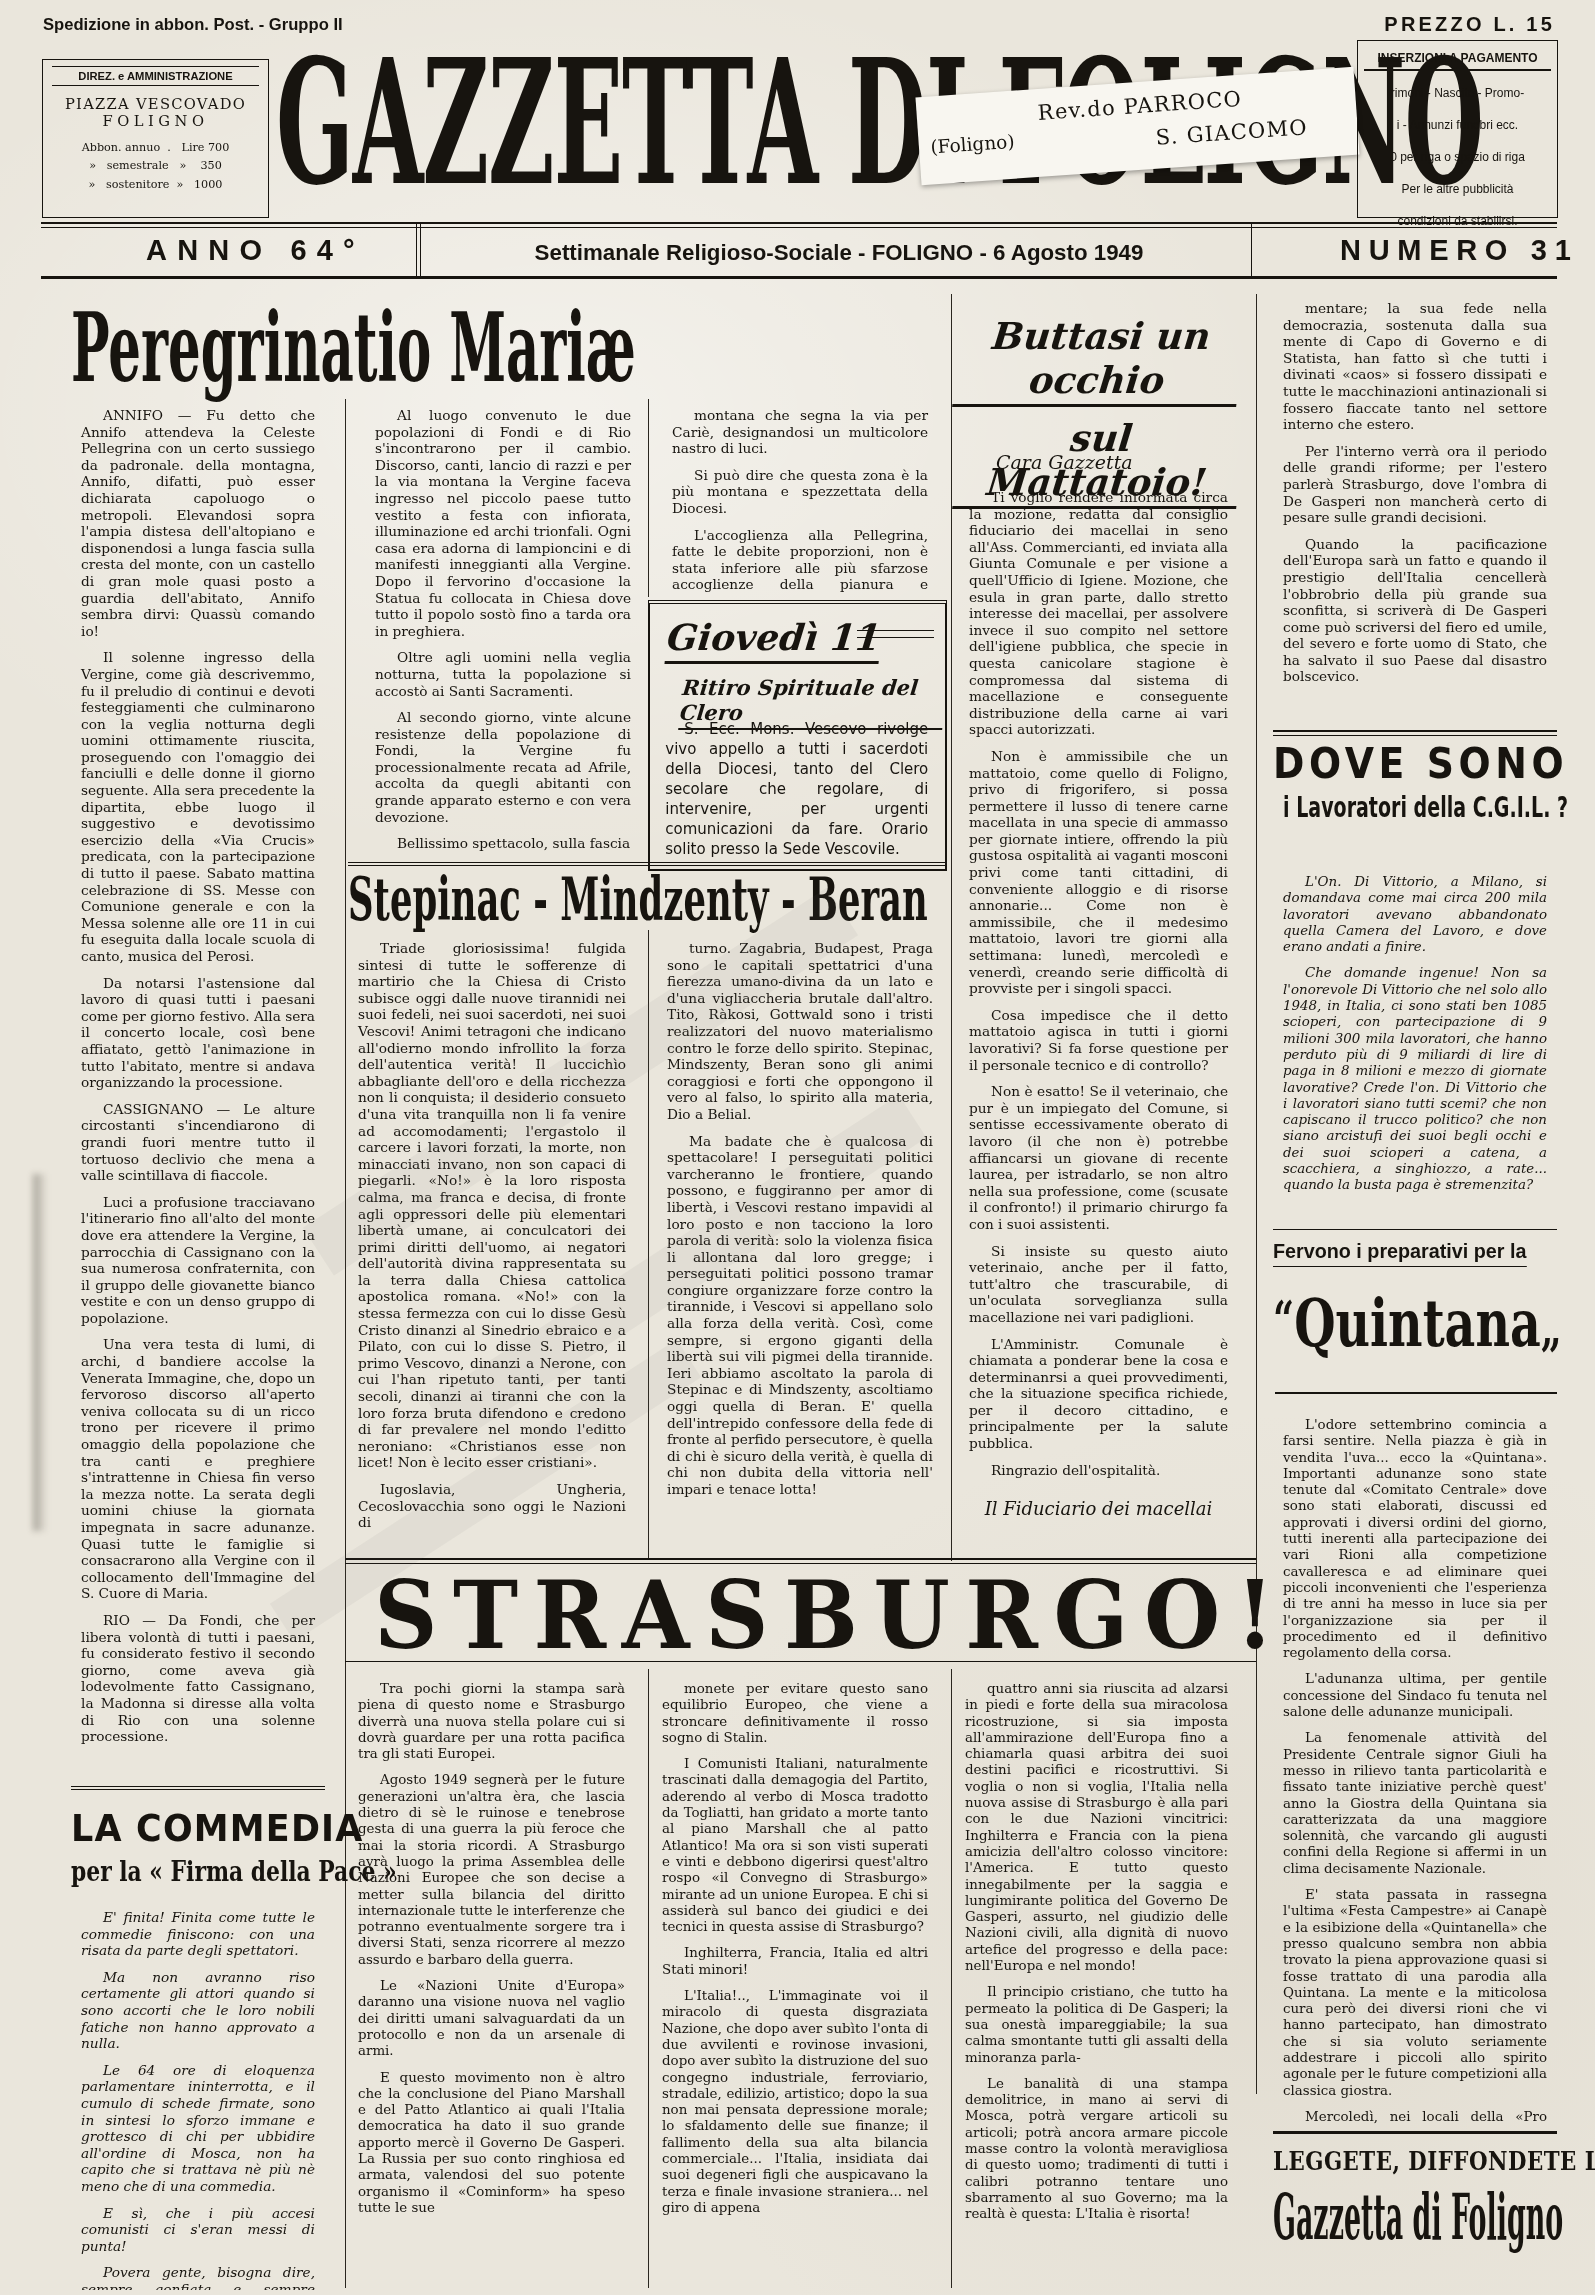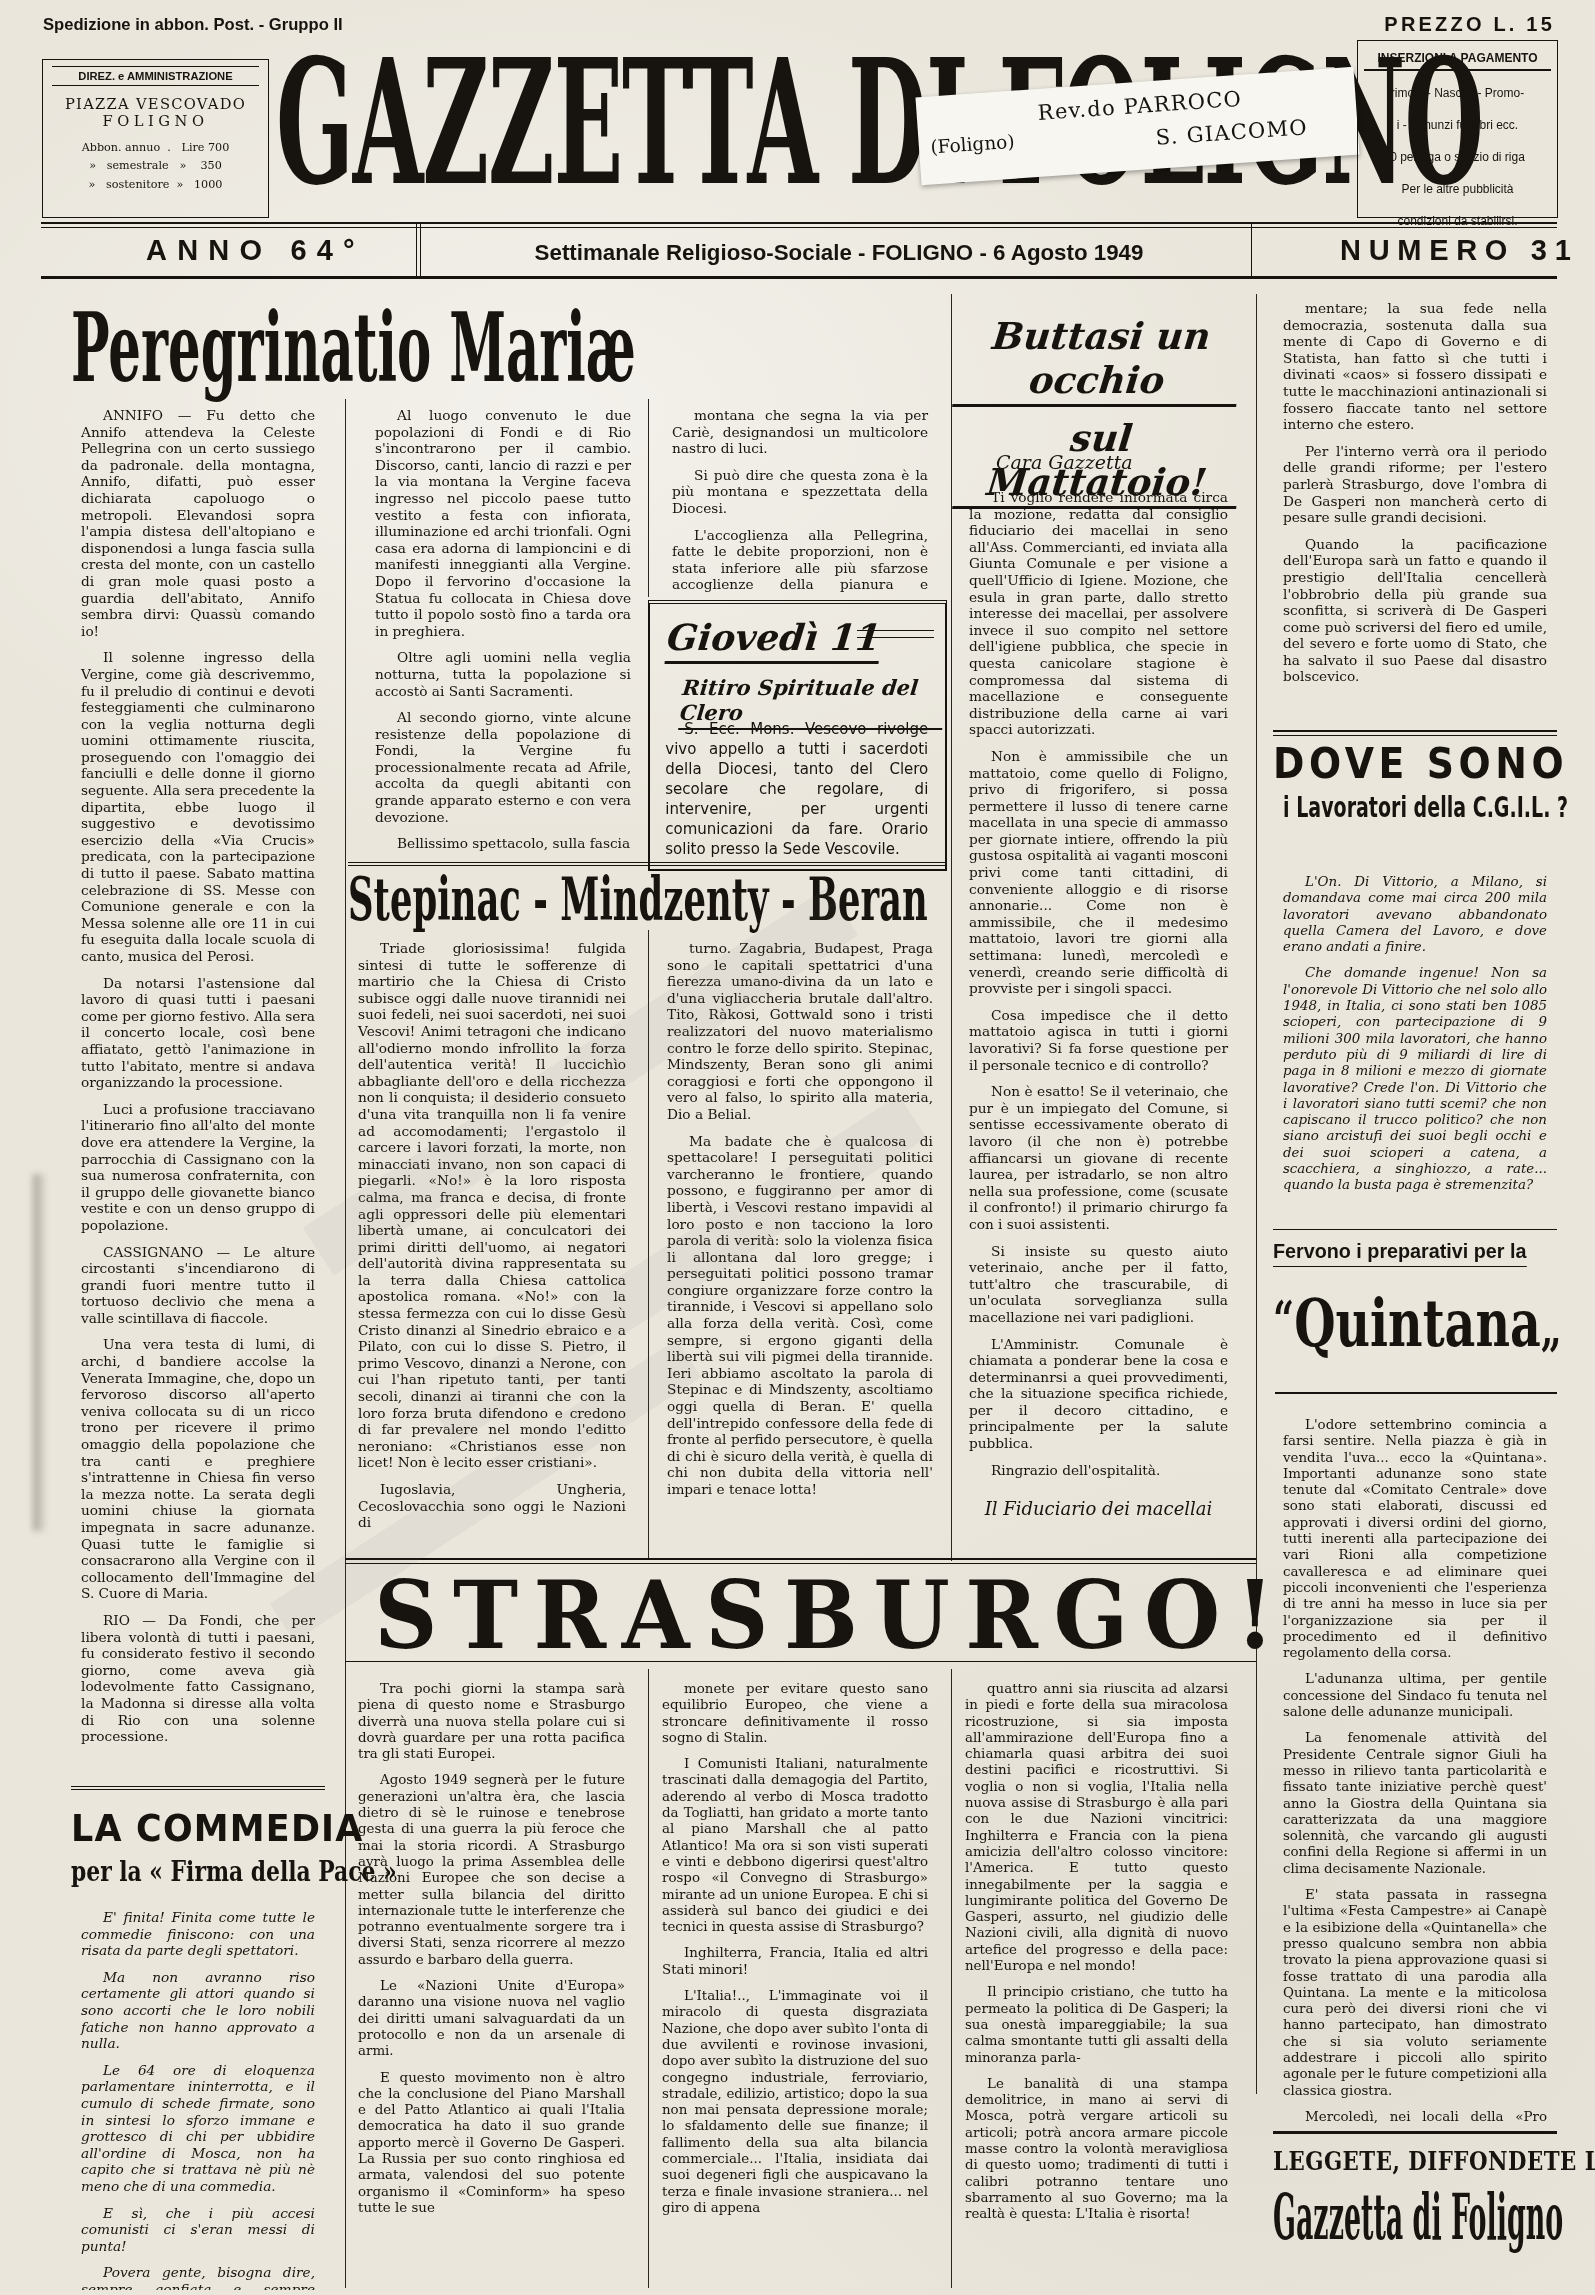--- a/index.html
+++ b/index.html
@@ -90,22 +90,22 @@
 <div class="vrule" style="left:951px;top:1669px;height:619px"></div>
 <div class="vrule" style="left:1256px;top:294px;height:1800px"></div>
 
 <div class="abs" style="left:71px;top:300px">
   <span class="fatline" style="font-size:96px;line-height:1;transform:scaleX(.535)">Peregrinatio Mariæ</span>
 </div>
 <div class="abs body-text" style="left:71px;top:397px;width:254px;height:1382px">
     <p>ANNIFO — Fu detto che Annifo attendeva la Celeste Pellegrina con un certo sussiego da padronale. della montagna, Annifo, difatti, può esser dichiarata capoluogo o metropoli. Elevandosi sopra l'ampia distesa dell'altopiano e disponendosi a lunga fascia sulla cresta del monte, con un castello di gran mole quasi posto a guardia dell'abitato, Annifo sembra dirvi: Quassù comando io!</p>
     <p>Il solenne ingresso della Vergine, come già descrivemmo, fu il preludio di continui e devoti festeggiamenti che culminarono con la veglia notturna degli uomini ottimamente riuscita, proseguendo con l'omaggio dei fanciulli e delle donne il giorno seguente. Alla sera precedente la dipartita, ebbe luogo il suggestivo e devotissimo esercizio della «Via Crucis» predicata, con la partecipazione di tutto il paese. Sabato mattina celebrazione di SS. Messe con Comunione generale e con la Messa solenne alle ore 11 in cui fu eseguita dalla locale scuola di canto, musica del Perosi.</p>
     <p>Da notarsi l'astensione dal lavoro di quasi tutti i paesani come per giorno festivo. Alla sera il concerto locale, così bene affiatato, gettò l'animazione in tutto l'abitato, mentre si andava organizzando la processione.</p>
+    <p>CASSIGNANO — Le alture circostanti s'incendiarono di grandi fuori mentre tutto il tortuoso declivio che mena a valle scintillava di fiaccole.</p>
     <p>Luci a profusione tracciavano l'itinerario fino all'alto del monte dove era attendere la Vergine, la parrocchia di Cassignano con la sua numerosa confraternita, con il gruppo delle giovanette bianco vestite e con un denso gruppo di popolazione.</p>
-    <p>CASSIGNANO — Le alture circostanti s'incendiarono di grandi fuori mentre tutto il tortuoso declivio che mena a valle scintillava di fiaccole.</p>
     <p>Una vera testa di lumi, di archi, d bandiere accolse la Venerata Immagine, che, dopo un fervoroso discorso all'aperto veniva collocata su di un ricco trono per ricevere il primo omaggio della popolazione che tra canti e preghiere s'intrattenne in Chiesa fin verso la mezza notte. La serata degli uomini chiuse la giornata impegnata in sacre adunanze. Quasi tutte le famiglie si consacrarono alla Vergine con il collocamento dell'Immagine del S. Cuore di Maria.</p>
     <p>RIO — Da Fondi, che per libera volontà di tutti i paesani, fu considerato festivo il secondo giorno, come aveva già lodevolmente fatto Cassignano, la Madonna si diresse alla volta di Rio con una solenne processione.</p>
   </div>
 <div class="abs body-text" style="left:365px;top:397px;width:276px;height:466px">
     <p>Al luogo convenuto le due popolazioni di Fondi e di Rio s'incontrarono per il cambio. Discorso, canti, lancio di razzi e per la via montana la Vergine faceva ingresso nel piccolo paese tutto vestito a festa con infiorata, illuminazione ed archi trionfali. Ogni casa era adorna di lampioncini e di manifesti inneggianti alla Vergine. Dopo il fervorino d'occasione la Statua fu collocata in Chiesa dove tutto il popolo sostò fino a tarda ora in preghiera.</p>
     <p>Oltre agli uomini nella veglia notturna, tutta la popolazione si accostò ai Santi Sacramenti.</p>
     <p>Al secondo giorno, vinte alcune resistenze della popolazione di Fondi, la Vergine fu processionalmente recata ad Afrile, accolta da quegli abitanti con grande apparato esterno e con vera devozione.</p>
     <p>Bellissimo spettacolo, sulla fascia</p>
   </div>
 <div class="abs body-text" style="left:662px;top:397px;width:276px;height:198px">

